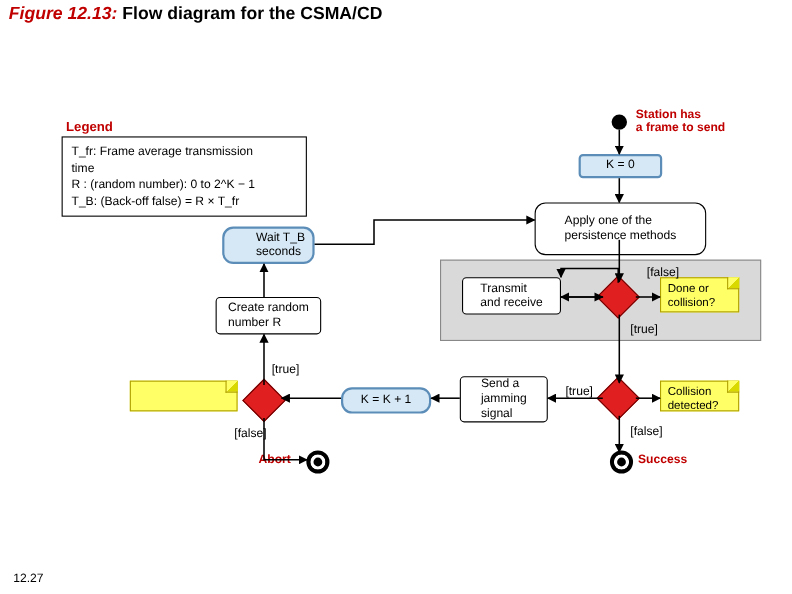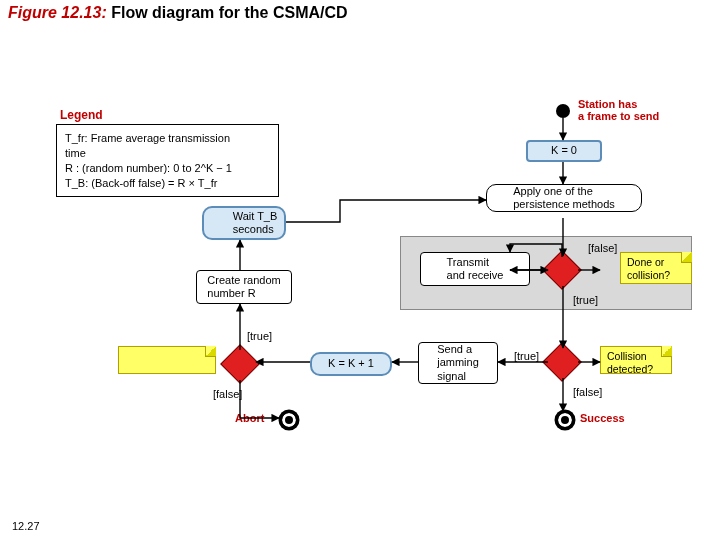--- a/index.html
+++ b/index.html
@@ -48,30 +48,30 @@
     <div>R  :  (random number): 0 to 2^K − 1</div>
     <div>T_B:  (Back-off false) = R × T_fr</div>
   </div>
 
   <div class="bullet" style="left:556px;top:104px"></div>
   <div class="label boldred" style="left:578px;top:98px;white-space:pre">Station has
 a frame to send</div>
 
   <div class="box blue sq" style="left:526px;top:140px;width:76px;height:22px">K = 0</div>
 
-  <div class="box" style="left: 486px; top: 184px; width: 156px; height: 28px; white-space: pre; border-radius: 10px;">Apply one of the
+  <div class="box" style="left: 486px; top: 184px; width: 156px; height: 48px; white-space: pre; border-radius: 10px;">Apply one of the
 persistence methods</div>
 
   <div class="shaded" style="left:400px;top:236px;width:290px;height:72px"></div>
 
-  <div class="box sq" style="left: 420px; top: 252px; width: 110px; height: 34px; white-space: pre;">Transmit
+  <div class="box sq" style="left: 420px; top: 252px; width: 90px; height: 34px; white-space: pre;">Transmit
 and receive</div>
 
   <div class="diamond" style="left:548px;top:256px"></div>
-  <div class="note" style="left: 600px; top: 252px; width: 72px; height: 32px; white-space: pre; margin-left: 20px;">Done or
+  <div class="note" style="left: 600px; top: 252px; width: 72px; height: 32px; white-space: pre;">Done or
 collision?</div>
   <div class="label" style="left:588px;top:242px">[false]</div>
   <div class="label" style="left:573px;top:294px">[true]</div>
 
   <div class="diamond" style="left:548px;top:348px"></div>
   <div class="note" style="left: 600px; top: 346px; width: 72px; height: 28px; white-space: pre;">Collision
 detected?</div>
   <div class="label" style="left:514px;top:350px">[true]</div>
   <div class="label" style="left:573px;top:386px">[false]</div>
 

